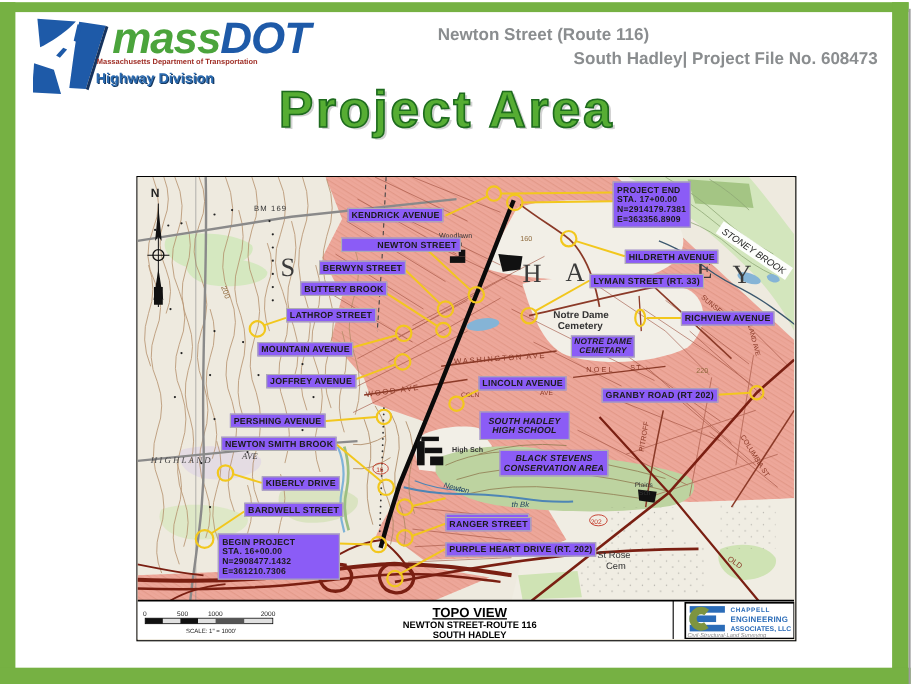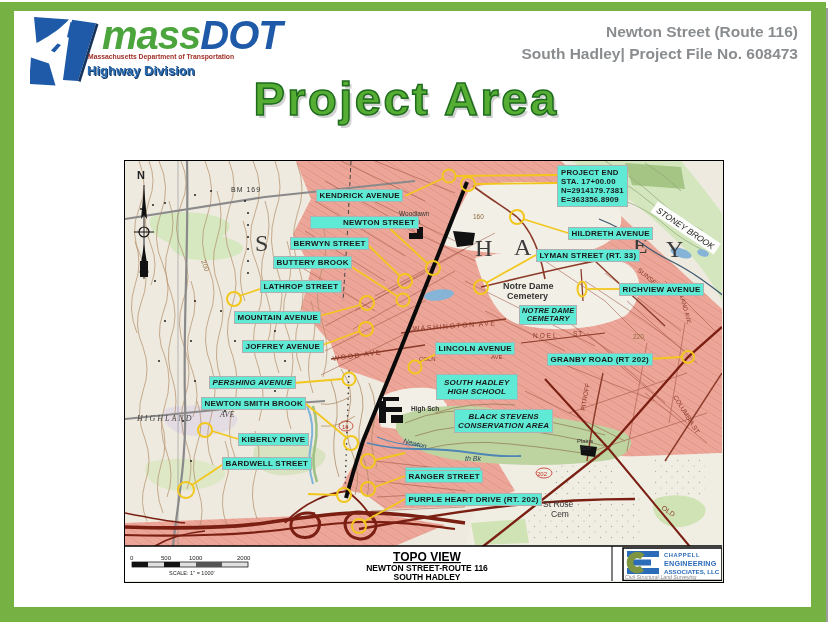--- a/index.html
+++ b/index.html
@@ -1,19 +1,19 @@
 <!DOCTYPE html>
 <html><head>
 <meta charset="utf-8">
 <style>
   html,body{margin:0;padding:0;}
   body{width:828px;height:622px;position:relative;overflow:hidden;background:#ffffff;
        font-family:"Liberation Sans", sans-serif;}
   .abs{position:absolute;}
-  .lbl{position:absolute;background:#5eead4;border:0.5px solid #b0b0b0;color:#1a1a1a;
+  .lbl{position:absolute;background:#8b5cf6;border:0.5px solid #b0b0b0;color:#1a1a1a;
        font-weight:bold;font-size:8px;letter-spacing:.22px;line-height:9.5px;
        padding:0.5px 2.5px;white-space:nowrap;}
   .lbl.it{font-style:italic;font-weight:bold;text-align:center;letter-spacing:.2px;
        font-size:8px;line-height:9.5px;padding:1.5px 3px;}
   .coord{font-size:7.8px;letter-spacing:.2px;line-height:9.3px;padding:1.5px 3px;}
 </style>
 </head>
 <body>
 
 <div class="abs" style="left:0;top:0;width:828px;height:622px;background:#ffffff;"></div>
@@ -36,21 +36,21 @@
   <path d="M37,23 L40.5,8 L44.5,9 L40.5,24.5 Z" fill="#1e5aa8"></path>
   <path d="M66,9.3 L68.5,10.5 L50.5,68 L48,67 Z" fill="#16335e"></path>
 </svg>
 
 <div class="abs" style="left:102px;top:13px;width:230px;height:42px;font-size:40px;font-weight:bold;font-style:italic;letter-spacing:-1px;"><span style="color:#4ba43c;">mass</span><span style="color:#1e5aa8;">DOT</span></div>
 
 <div class="abs" style="left:88px;top:53px;width:240px;font-size:6.8px;font-weight:bold;color:#a03028;letter-spacing:0;">Massachusetts Department of Transportation</div>
 
 <div class="abs" style="left:87px;top:63px;width:200px;font-size:13px;font-weight:bold;color:#2a6ab0;text-shadow:1px 1px 0 #163a63;">Highway Division</div>
 
-<div class="abs" style="left:398px;top:23px;width:400px;text-align:right;font-size:15.5px;font-weight:bold;color:#8a8d8f;">Newton Street (Route 116)</div>
+<div class="abs" style="left:398px;top:23px;width:400px;font-size:15.5px;font-weight:bold;color:#8a8d8f;">Newton Street (Route 116)</div>
 
 <div class="abs" style="left:398px;top:45px;width:400px;text-align:right;font-size:15.5px;font-weight:bold;color:#8a8d8f;">South Hadley| Project File No. 608473</div>
 
 <div class="abs" style="left:-8px;top:71px;width:828px;text-align:center;font-size:47px;font-weight:bold;color:#56ad33;-webkit-text-stroke:1.5px #1e6b1e;text-shadow:2.5px 2.5px 0 rgba(165,165,165,.5);letter-spacing:2.5px;">Project Area</div>
 
 <div class="abs" style="left:124px;top:160px;width:600px;height:423px;border:1.6px solid #000;box-sizing:border-box;background:#eeeadf;">
 <svg width="597" height="420" viewBox="0 0 597 420" style="position:absolute;left:0;top:0;">
 <defs>
   <pattern id="cityhatch" width="7" height="7" patternUnits="userSpaceOnUse" patternTransform="rotate(32)">
     <rect width="7" height="7" fill="none"></rect>
@@ -441,28 +441,29 @@
 <div class="lbl" style="left:165px;top:76px;">BERWYN STREET</div>
 
 <div class="lbl" style="left:148px;top:95px;">BUTTERY BROOK</div>
 
 <div class="lbl" style="left:135px;top:119px;">LATHROP STREET</div>
 
 <div class="lbl" style="left:109px;top:150px;">MOUNTAIN AVENUE</div>
 
 <div class="lbl" style="left:117px;top:179px;">JOFFREY AVENUE</div>
 
-<div class="lbl" style="left:84px;top:215px;font-style:italic;">PERSHING AVENUE</div>
+<div class="lbl" style="left:84px;top:215px;">PERSHING AVENUE</div>
 
 <div class="lbl" style="left:76px;top:236px;">NEWTON SMITH BROOK</div>
 
 <div class="lbl" style="left:113px;top:272px;">KIBERLY DRIVE</div>
 
 <div class="lbl" style="left:97px;top:296px;">BARDWELL STREET</div>
 
+<div class="lbl coord" style="left:73px;top:324px;width:103px;">BEGIN PROJECT<br>STA. 16+00.00<br>N=2908477.1432<br>E=361210.7306</div>
 
 <div class="lbl coord" style="left:432px;top:4px;">PROJECT END<br>STA. 17+00.00<br>N=2914179.7381<br>E=363356.8909</div>
 
 <div class="lbl" style="left:443px;top:66px;">HILDRETH AVENUE</div>
 
 <div class="lbl" style="left:411px;top:88px;">LYMAN STREET (RT. 33)</div>
 
 <div class="lbl" style="left:494px;top:122px;text-align:right;">RICHVIEW AVENUE</div>
 
 <div class="lbl it" style="left:394px;top:144px;font-size:7.5px;line-height:8.5px;padding:0.5px 2px;">NOTRE DAME<br>CEMETARY</div>

